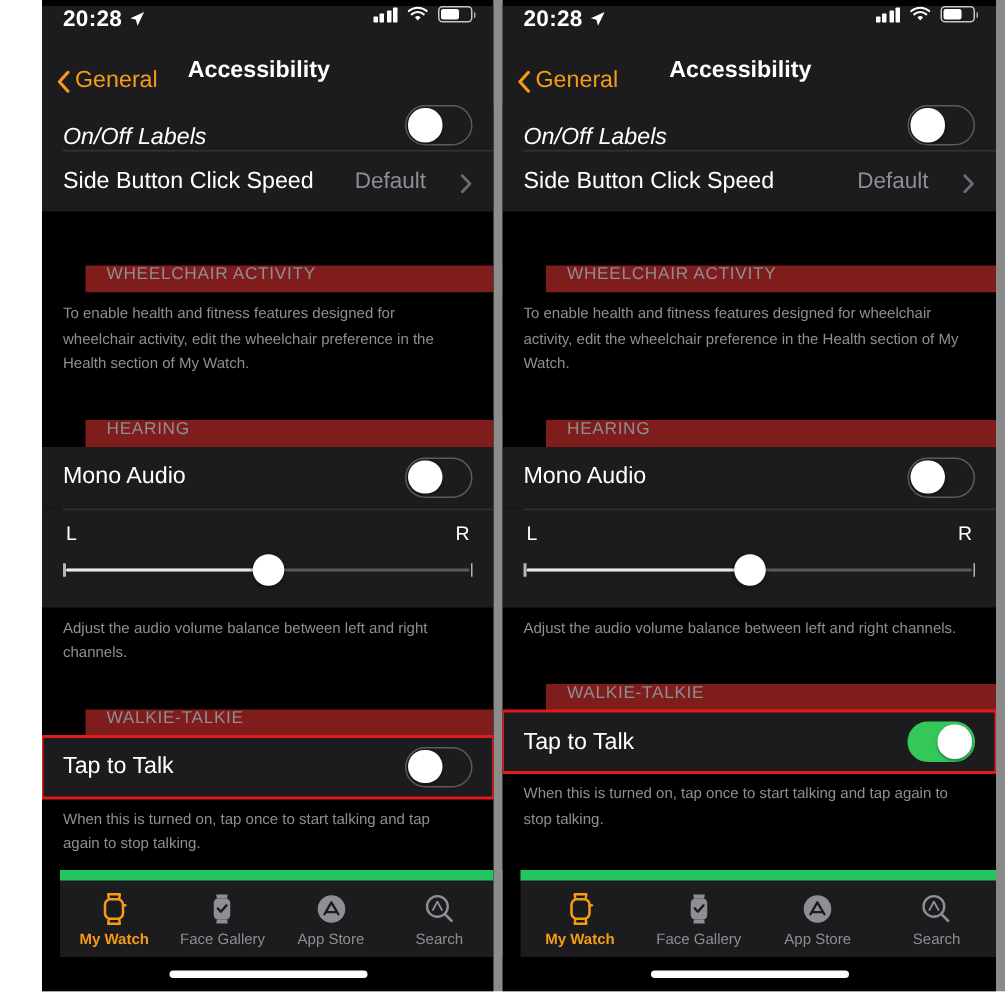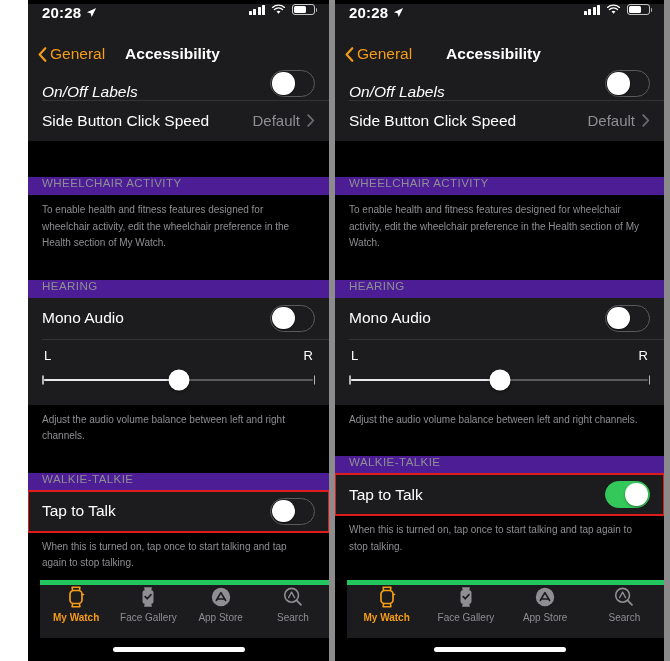--- a/index.html
+++ b/index.html
@@ -63,21 +63,21 @@
   .battery { width:23px; height:11px; border:1.3px solid rgba(255,255,255,.75); border-radius:3px; position:relative; }
   .battery::after{ content:""; position:absolute; right:-3.4px; top:3px; width:1.8px; height:4px; background:rgba(255,255,255,.65); border-radius:0 1px 1px 0;}
   .battery .fill { position:absolute; left:1px; top:1px; bottom:1px; width:55%; background:#fff; border-radius:1.5px; }
 
   
   .navbar {
     position: relative;
     height: 32px;
     flex: 0 0 32px;
     background: #1c1c1e;
-    display:flex; align-items:center;
+    display:flex; 
     z-index: 5;
   }
   .back {
     display:flex; align-items:center; gap:3px;
     padding-left: 10px;
     color: #f59c16;
     font-size: 15.5px;
     cursor: pointer;
   }
   .chev-back { width:9px; height:15px; display:block; }
@@ -102,21 +102,21 @@
     justify-content: space-between;
     padding: 0 14px 0 14px;
     position: relative;
   }
   .row + .row::before {
     content:"";
     position:absolute; left:14px; right:0; top:0; height:1px;
     background:#343436;
   }
   .row-label { color:#fff; font-size:15.5px; }
-  .row-right { display:flex; align-items:center; gap:7px; }
+  .row-right { display:flex; align-items:flex-end; gap:23px; }
   .row-value { color:#8e8e93; font-size:15px; }
   .chev-right { width:8px; height:13px; display:block; }
 
   
   .row.clipped { min-height: 26px; align-items: flex-end; padding-bottom: 3px; }
   .row.clipped .row-label { position:relative; top:4px;font-style:italic; }
 
   
   .toggle {
     width: 45px; height: 27px; border-radius: 14px;
@@ -135,21 +135,22 @@
 
   
   .gap { height: 28px; background:#000; }
   .gap.lg { height: 36px; }
 
   .section-header {
     color:#8e8e93;
     font-size: 11.5px;
     letter-spacing: .45px;
     padding: 0 14px 6px 14px;
-    background:#4c1d95;
+    background:#7f1d1d;
+    margin-left:29px;
   }
   .footer-note {
     color:#8e8e93;
     font-size: 10px;
     line-height: 16.5px;
     padding: 7px 17px 0 14px;
     background:#000;
   }
 
   
@@ -177,22 +178,22 @@
   }
 
   
   .highlight { outline: 2px solid #e01b1b; outline-offset: -1px; z-index: 3; }
 
   
   .tabbar {
     flex: 0 0 58px;
     height: 58px;
     background: #1c1c1e;
-    display:flex; align-items:flex-start;
-    border-top: 5px solid #22c55e;
+    display:flex; align-items:center;
+    border-top: 7px solid #22c55e;
     margin-left: 12px;
   }
   .tab {
     flex:1 1 0; display:flex; flex-direction:column; align-items:center; gap:3px;
     cursor:pointer;
   }
   .tab .ticon { height:24px; display:flex; align-items:center; justify-content:center; }
   .tab .tlabel { font-size:10px; color:#8e8e93; }
   .tab.active .tlabel { color:#f59c16; font-weight:700; }
 

